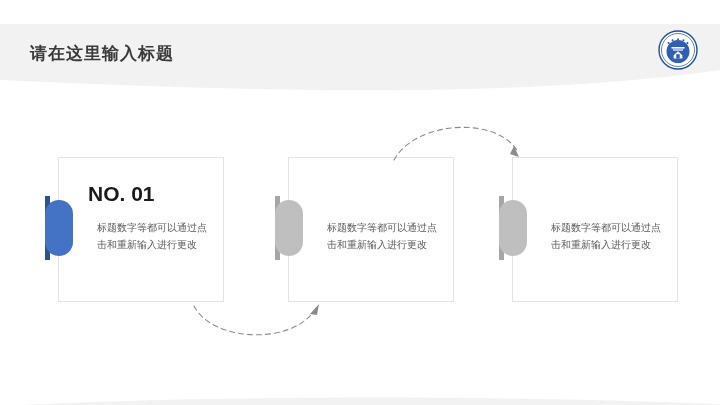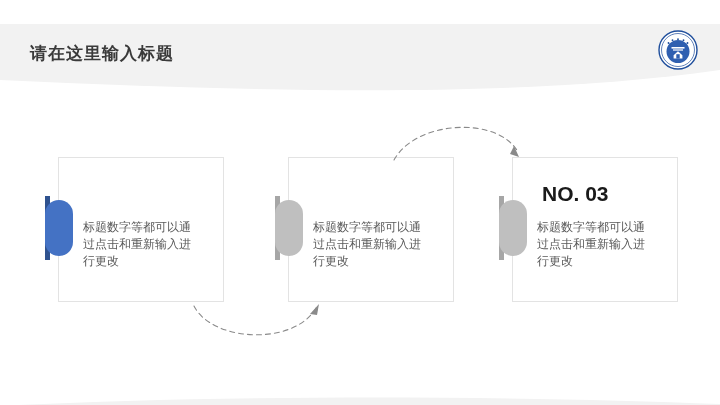--- a/index.html
+++ b/index.html
@@ -88,24 +88,24 @@
     left: 29px;
     top: 24px;
     font-size: 21px;
     font-weight: 700;
     color: #1a1a1a;
     letter-spacing: 0px;
     white-space: nowrap;
   }
   .card-body {
     position: absolute;
-    left: 24px;
+    left: 38px;
     top: 61px;
     width: 116px;
-    font-size: 12px;
+    font-size: 10px;
     line-height: 17px;
     color: #595959;
   }
 
   
   .connector {
     position: absolute;
     pointer-events: none;
   }
   .connector.top { left: 390px; top: 92px; }
@@ -178,33 +178,33 @@
       </g>
       <g fill="#2f5fb0">
         <rect x="18.3" y="24.2" width="3.4" height="4.4"></rect>
       </g>
     </svg>
   </div>
 
   <div class="card c1">
     <div class="accentbar blue"></div>
     <div class="halfcircle blue"></div>
+    <div class="card-heading">NO. 01</div>
     <div class="card-body">标题数字等都可以通过点击和重新输入进行更改</div>
   </div>
 
   <div class="card c2">
     <div class="accentbar gray"></div>
     <div class="halfcircle gray"></div>
     <div class="card-body">标题数字等都可以通过点击和重新输入进行更改</div>
   </div>
 
   <div class="card c3">
     <div class="accentbar gray"></div>
     <div class="halfcircle gray"></div>
-    <div class="card-heading">NO. 03</div>
     <div class="card-body">标题数字等都可以通过点击和重新输入进行更改</div>
   </div>
 
   <div class="connector top">
     <svg width="140" height="48" viewBox="0 0 140 48">
       <path d="M4,44 C26,4 108,0 128,36" fill="none" stroke="#8a8a8a" stroke-width="1.1" stroke-dasharray="5,4" stroke-linecap="round"></path>
       <path d="M124,30 L129,41 L120,38" fill="#8a8a8a"></path>
     </svg>
   </div>
 

